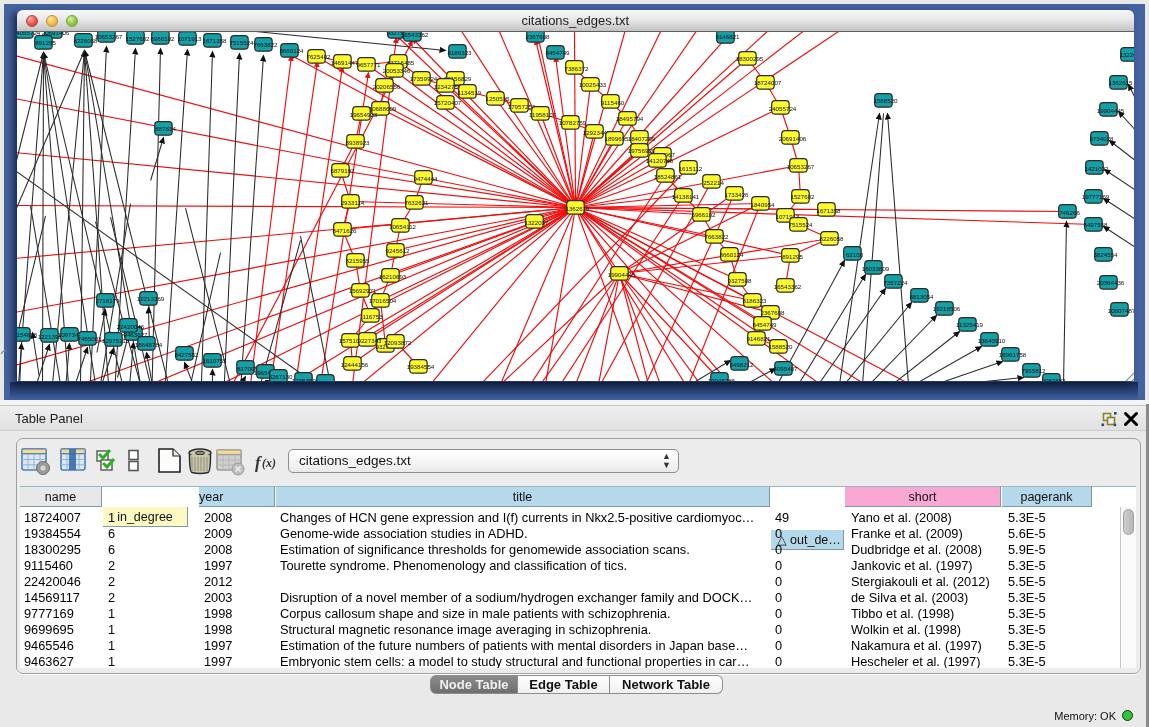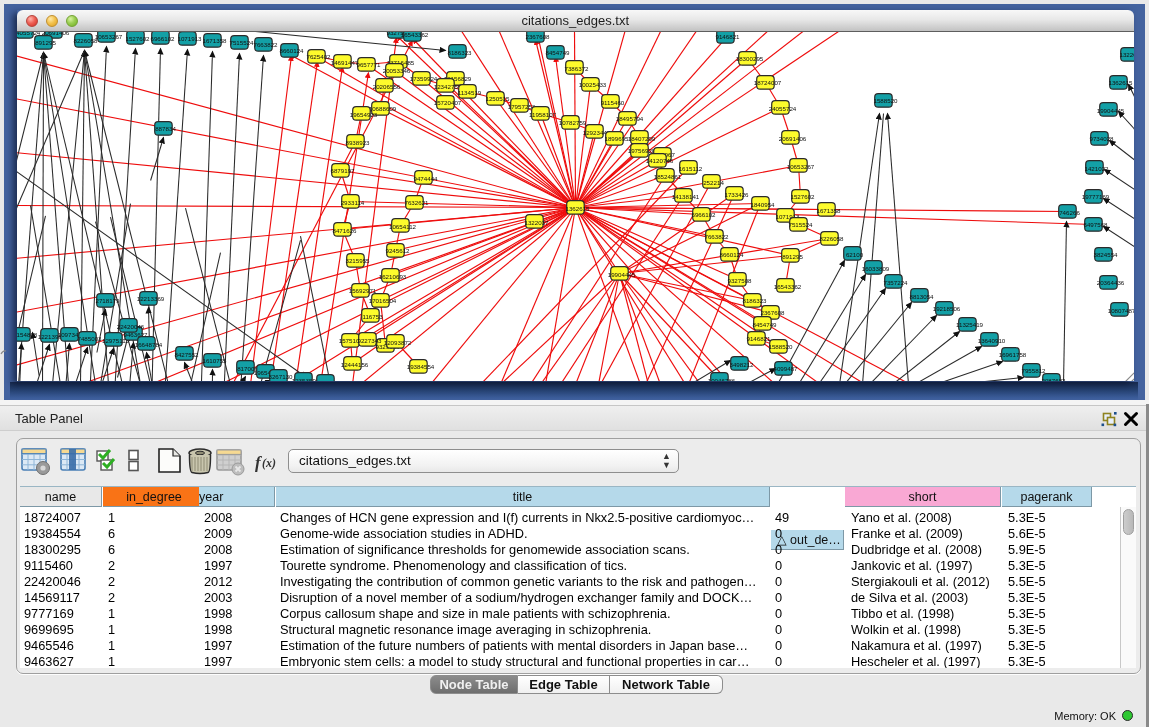--- a/index.html
+++ b/index.html
@@ -630,21 +630,21 @@
         <path d="M214.5,19.5 l5,5 m0,-5 l-5,5" stroke="#e7e7e7" stroke-width="1.8"></path>
         <text x="234" y="21" font-family="Liberation Serif, serif" font-size="17" font-style="italic" font-weight="bold" fill="#333">f</text>
         <text x="241" y="20" font-family="Liberation Serif, serif" font-size="12" font-style="italic" font-weight="bold" fill="#333">(x)</text>
       </svg>
   <div id="combo">
         <span>citations_edges.txt</span>
         <span class="ar">▲<br>▼</span>
       </div>
   <div id="tbl">
         <div class="th" style="left:0px;width:82px;background:#e8e8e8;text-align:center;">name</div>
-        <div class="th" style="left:83px;width:103px;background:#f97316;text-align:center;">in_degree</div>
+        <div class="th" style="left:83px;width:85px;background:#fef9c3;text-align:center;margin-top:20px;">in_degree</div>
         <div class="th" style="left:179px;width:76px;background:#b5d9ea;text-align:left;">year</div>
         <div class="th" style="left:256px;width:494px;background:#b5d9ea;text-align:center;">title</div>
         <div class="th" style="left:751px;width:73px;background:#b5d9ea;text-align:left;padding-left:6px;margin-top:43px;">△ out_de…</div>
         <div class="th" style="left:825px;width:156px;background:#f9a8d4;text-align:center;">short</div>
         <div class="th" style="left:982px;width:90px;background:#b5d9ea;text-align:center;">pagerank</div>
         <div class="tr" style="top:21px;">
           <span style="left:4px;">18724007</span>
           <span style="left:88px;">1</span>
           <span style="left:184px;">2008</span>
           <span style="left:260px;">Changes of HCN gene expression and I(f) currents in Nkx2.5‑positive cardiomyoc…</span>
@@ -676,21 +676,20 @@
           <span style="left:184px;">1997</span>
           <span style="left:260px;">Tourette syndrome. Phenomenology and classification of tics.</span>
           <span style="left:755px;">0</span>
           <span style="left:831px;">Jankovic et al. (1997)</span>
           <span style="left:988px;">5.3E‑5</span>
         </div>
         <div class="tr" style="top:85px;">
           <span style="left:4px;">22420046</span>
           <span style="left:88px;">2</span>
           <span style="left:184px;">2012</span>
-          <span style="left:260px;">Investigating the contribution of common genetic variants to the risk and pathogen…</span>
           <span style="left:755px;">0</span>
           <span style="left:831px;">Stergiakouli et al. (2012)</span>
           <span style="left:988px;">5.5E‑5</span>
         </div>
         <div class="tr" style="top:101px;">
           <span style="left:4px;">14569117</span>
           <span style="left:88px;">2</span>
           <span style="left:184px;">2003</span>
           <span style="left:260px;">Disruption of a novel member of a sodium/hydrogen exchanger family and DOCK…</span>
           <span style="left:755px;">0</span>

